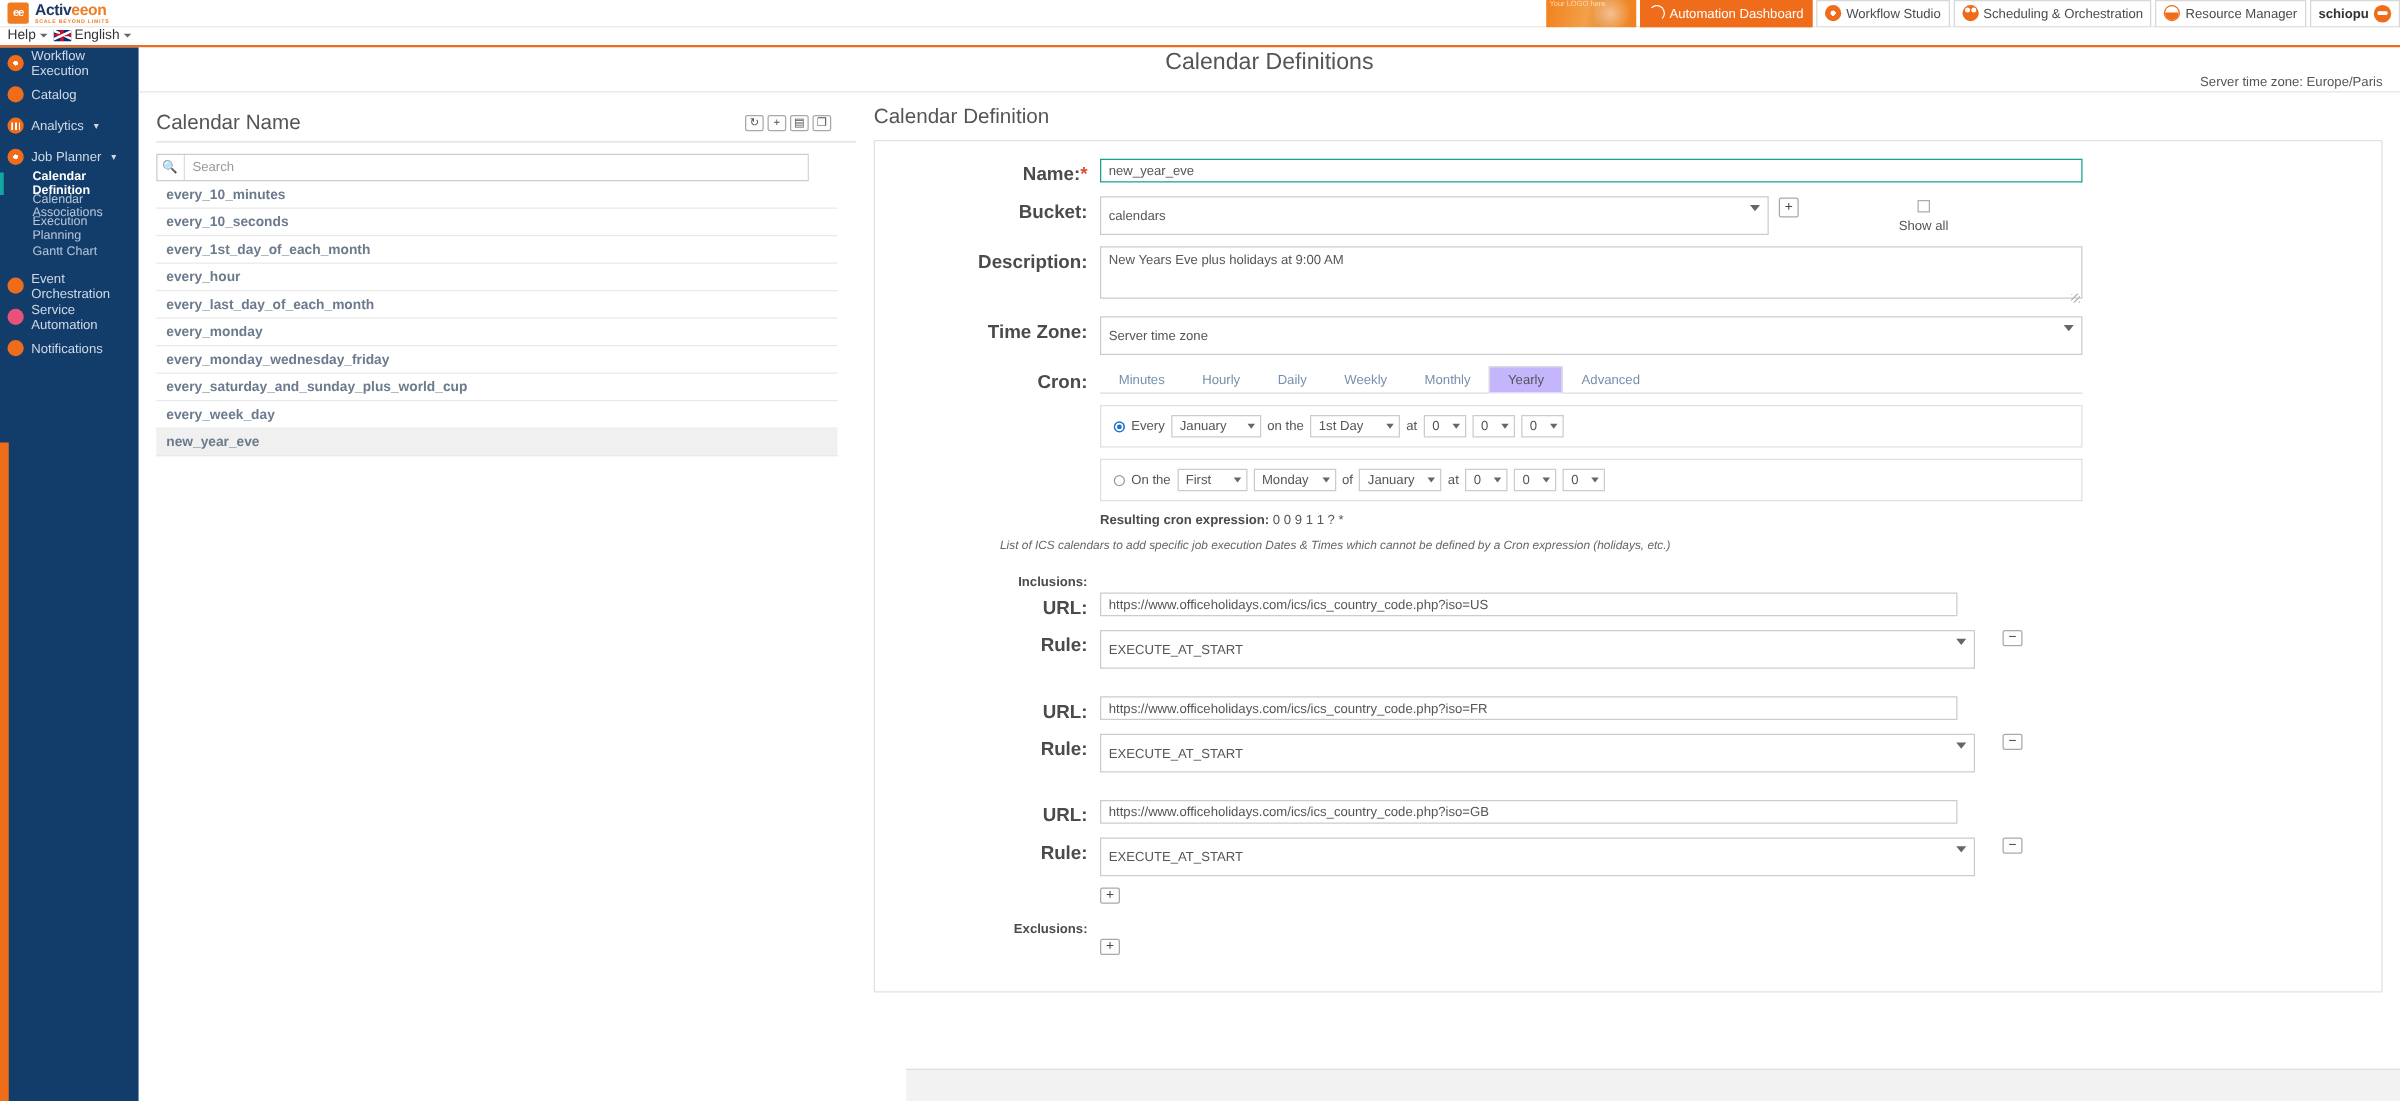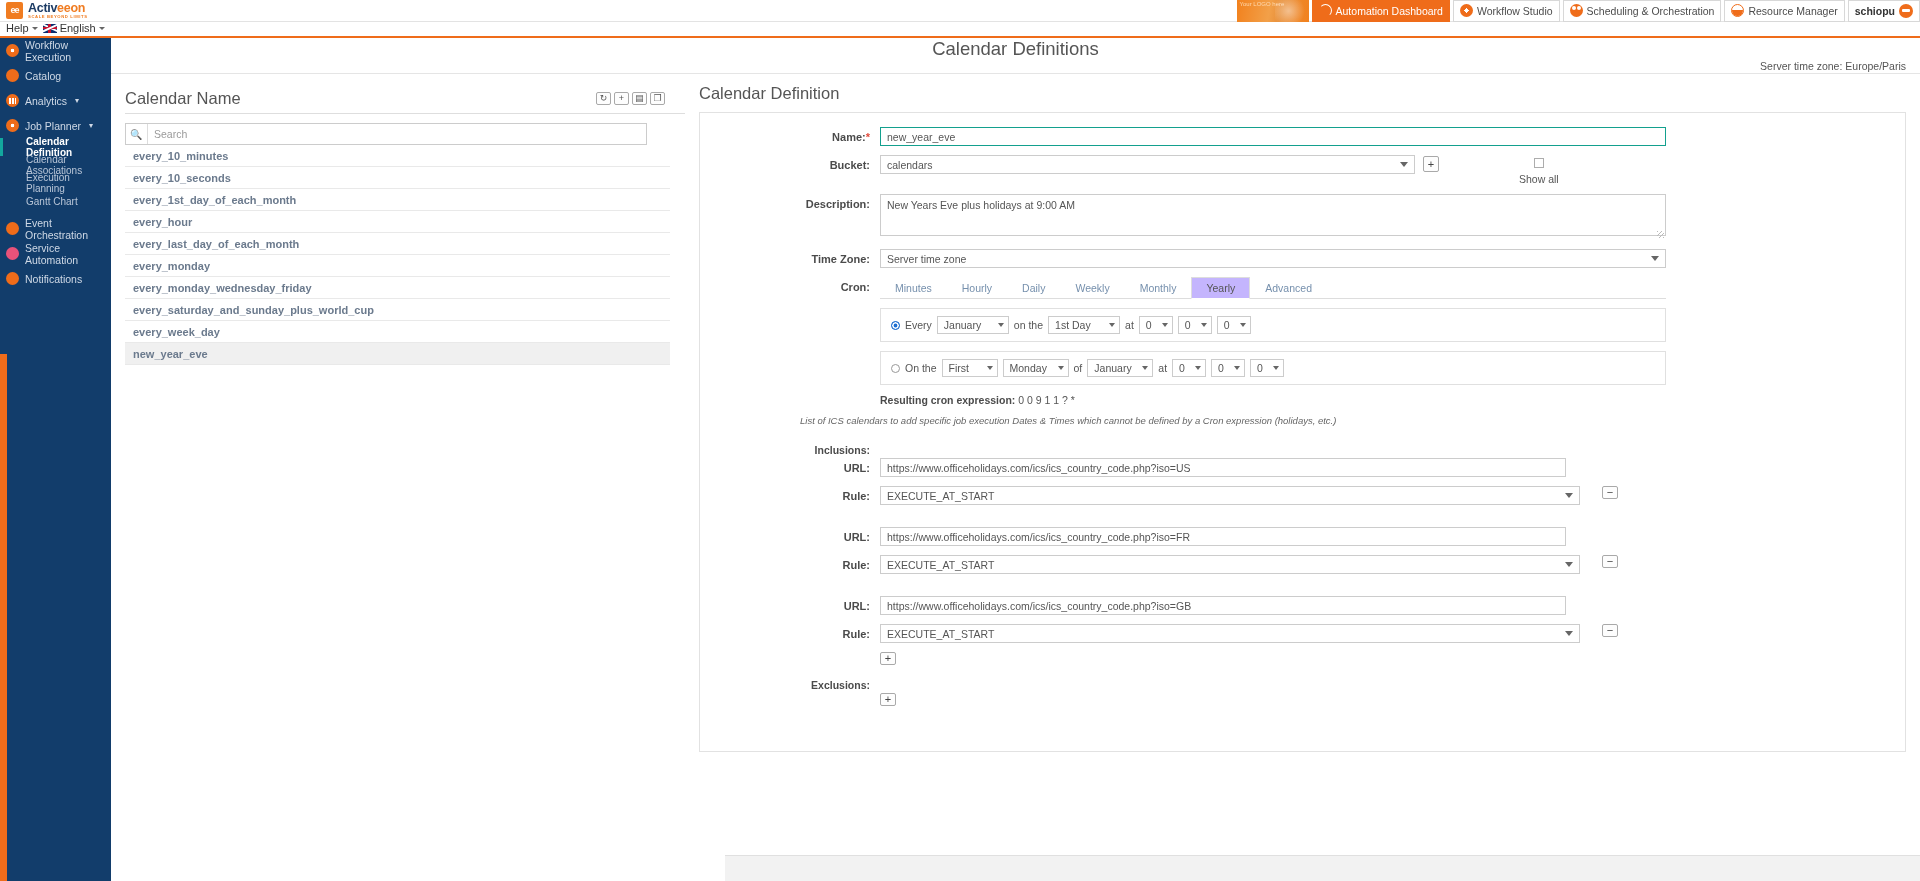--- a/index.html
+++ b/index.html
@@ -193,34 +193,34 @@
   
   .colR { flex: 1; padding: 10px 14px 0 14px; }
   .defn-title { font-size: 16.5px; color: #555; height: 28px; }
   .defn-box {
     border: 1px solid #e2e2e2; background: #fff; padding: 14px 0 20px 0;
     min-height: 640px;
   }
   .frow { display: flex; align-items: flex-start; margin-bottom: 9px; }
   .flabel {
     width: 180px; text-align: right; padding-right: 10px;
-    font-size: 11px; font-weight: bold; color: #4b4b4b; padding-top: 4px;
+    font-size: 15px; font-weight: bold; color: #4b4b4b; padding-top: 4px;
     flex: none;
   }
   .req { color: #e24a3b; }
   .finput {
     height: 19px; border: 1px solid #ccc; background: #fff;
     font-size: 10.5px; color: #555; padding: 0 6px; line-height: 17px;
     font-family: "Liberation Sans", sans-serif; outline: none;
   }
   .finput.focus { border: 1.6px solid #13a08e; }
   .w-name { width: 786px; }
   .w-bucket { width: 535px; }
   .fselect {
-    height: 19px; border: 1px solid #ccc; background: #fff; position: relative;
+    height: 31px; border: 1px solid #ccc; background: #fff; position: relative;
     font-size: 10.5px; color: #555; padding: 0 18px 0 6px; line-height: 18px;
     display: flex; align-items: center;
   }
   .fselect .chev {
     position: absolute; right: 6px; top: 6px;
     width: 0; height: 0; border-left: 4px solid transparent;
     border-right: 4px solid transparent; border-top: 5px solid #666;
   }
   .plusbtn {
     width: 16px; height: 16px; margin-left: 8px; margin-top: 1px;

